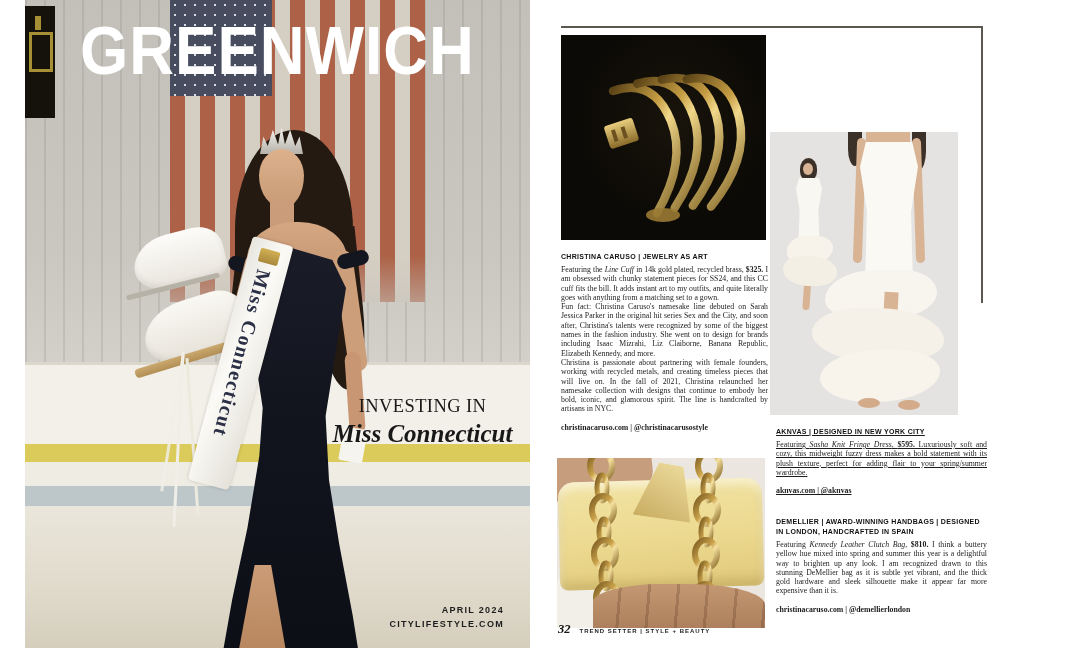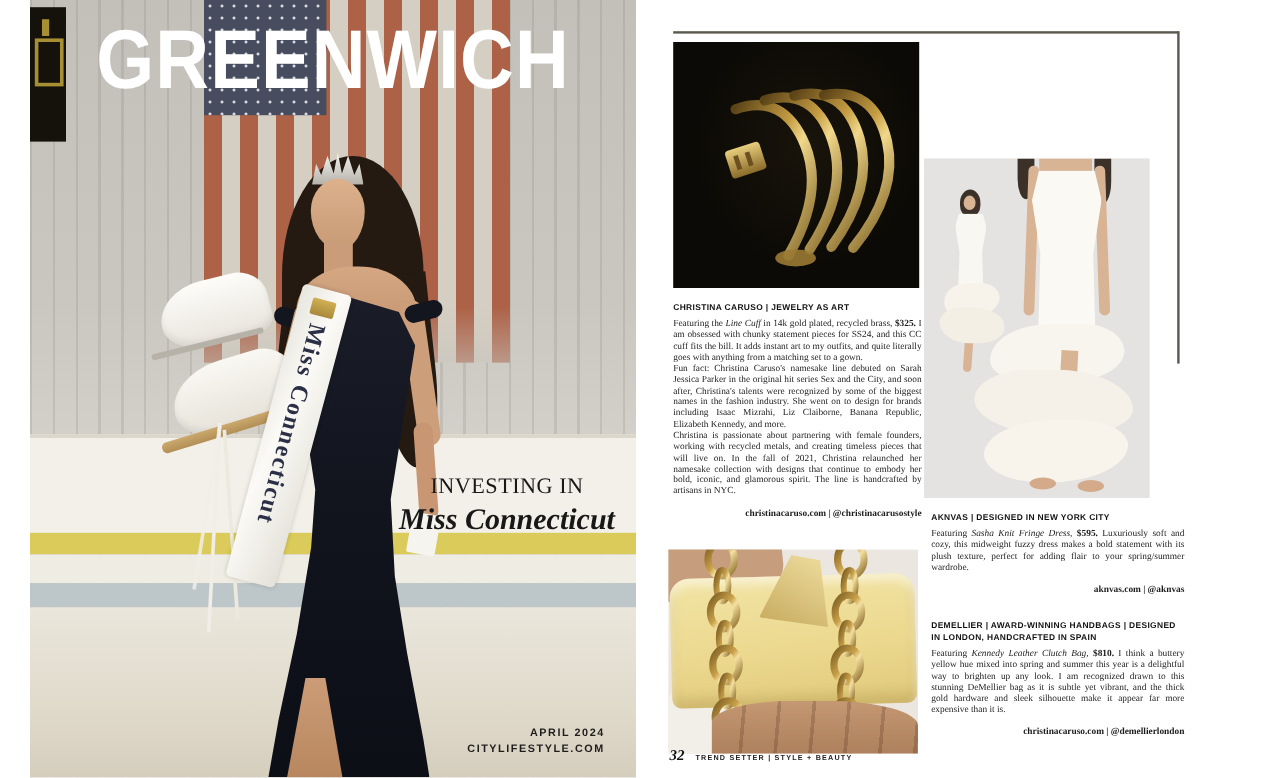--- a/index.html
+++ b/index.html
@@ -136,26 +136,26 @@
   .bag-flap{position:absolute;left:80px;top:6px;width:58px;height:56px;transform:rotate(10deg);
         background:linear-gradient(200deg,#eedd9f,#c9ad62);clip-path:polygon(30% 0,72% 0,100% 96%,0 100%);}
   .bag-hand{position:absolute;left:36px;top:126px;width:172px;height:46px;
         background:linear-gradient(180deg,#c49872,#ad7f5c),
                    repeating-linear-gradient(95deg,transparent 0 26px,rgba(60,30,10,.18) 26px 29px);
         background-blend-mode:multiply;border-radius:40% 45% 0 0;}
 
   
   .article{position:absolute;color:#1c1c1c;}
   .art-caruso{left:31px;top:252px;width:207px;}
-  .art-aknvas{left:246px;top:427px;width:211px;}
+  .art-aknvas{left:246px;top:427px;width:211px;text-decoration:underline;}
   .art-demellier{left:246px;top:517px;width:211px;}
   .art-heading{font-weight:bold;font-size:7px;letter-spacing:.3px;line-height:10px;color:#111;margin-bottom:3px;}
   .art-body{font-family:"Liberation Serif",serif;font-size:7.8px;line-height:9.3px;text-align:justify;}
   .art-body p{margin:0;}
-  .art-contact{margin-top:9px;font-family:"Liberation Serif",serif;font-weight:bold;font-size:7.8px;text-align:right;}
+  .art-contact{margin-top:9px;font-family:"Liberation Serif",serif;font-weight:bold;font-size:7.8px;}
 
   .page-footer{position:absolute;left:28px;top:622px;display:flex;align-items:baseline;gap:9px;}
   .pf-num{font-family:"Liberation Serif",serif;font-style:italic;font-weight:bold;font-size:12.5px;color:#111;}
   .pf-sec{font-size:6px;font-weight:bold;letter-spacing:1px;color:#222;}
 </style>
 </head>
 <body>
 
 <div class="abs" style="inset:0;">
 

